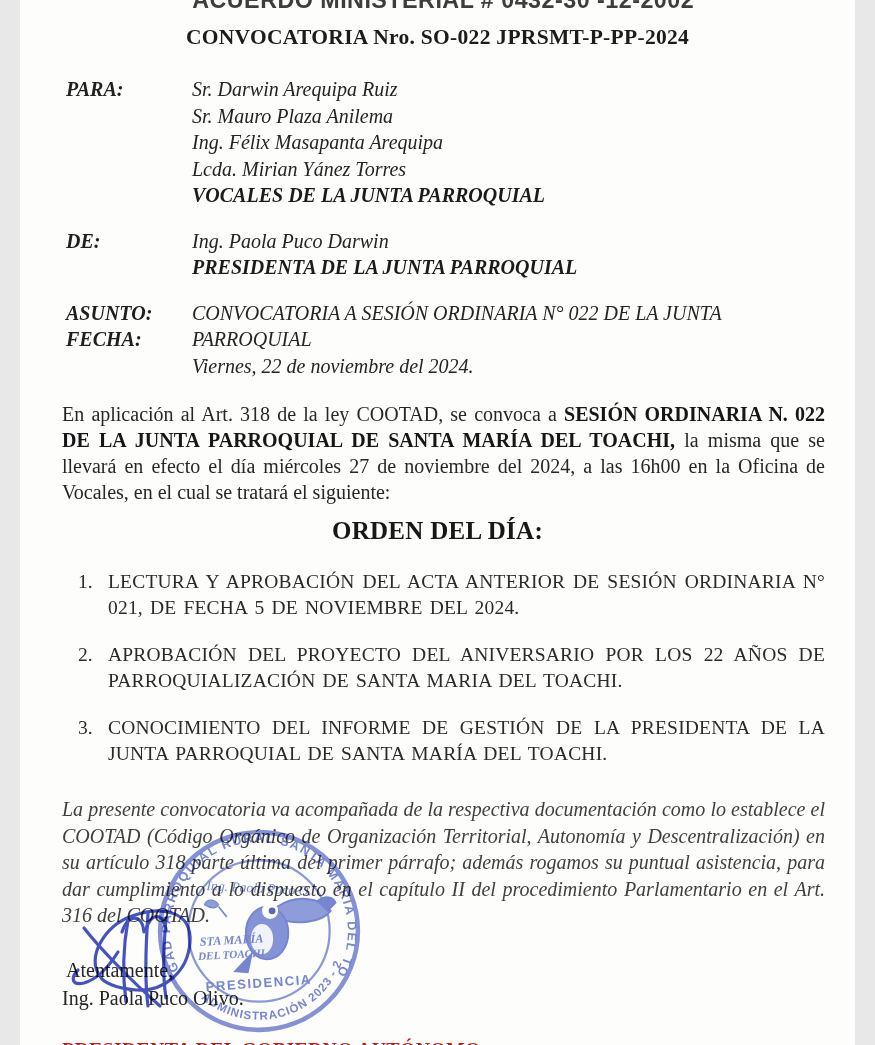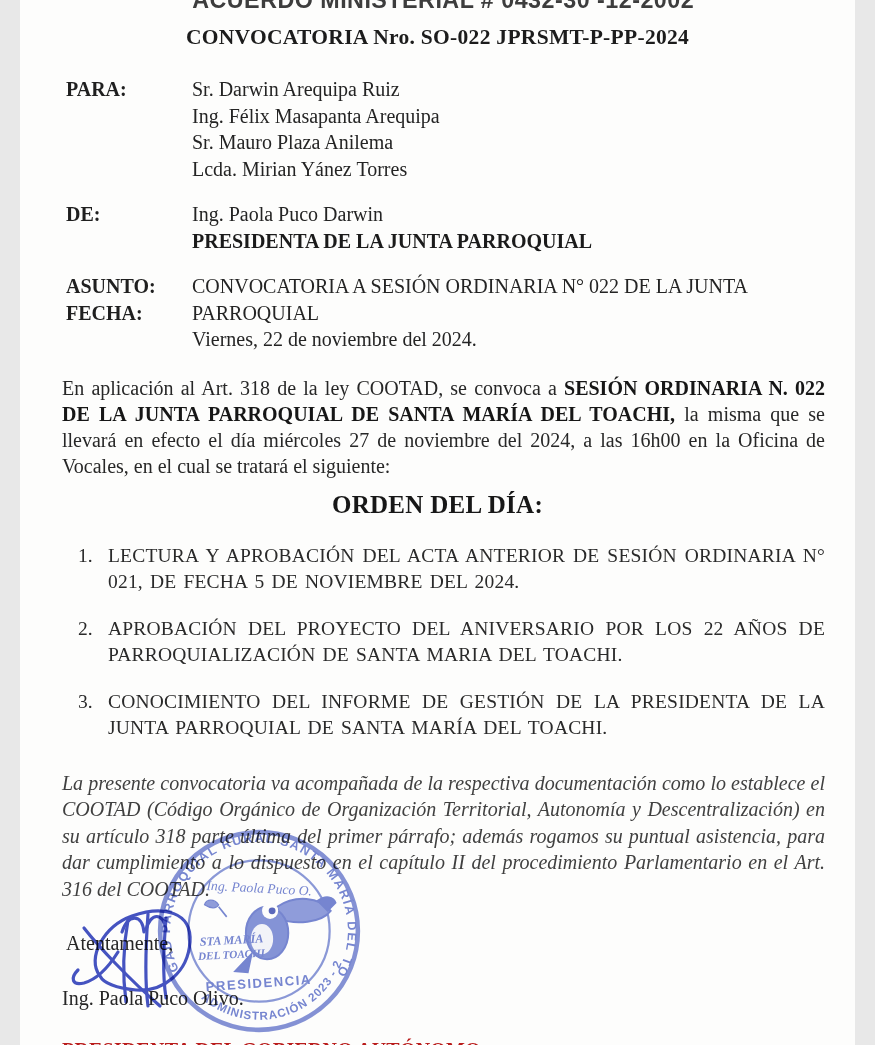--- a/index.html
+++ b/index.html
@@ -20,21 +20,21 @@
     white-space:nowrap;
     font-family:"Liberation Sans","DejaVu Sans",sans-serif;
     font-weight:bold;font-size:24px;color:#3d3d3d;letter-spacing:0.5px;
   }
   .doc-title{
     margin-top:10px;text-align:center;
     font-weight:bold;font-size:21.5px;color:#1c1c1c;letter-spacing:0.3px;
   }
   
   .meta{margin:26px 30px 0 46px;font-size:20px;line-height:26.5px;}
-  .meta-row{display:flex;}
+  .meta-row{display:flex;font-style:italic;}
   .meta-label{width:126px;flex:0 0 126px;font-weight:bold;color:#1f1f1f;}
   .meta-value{flex:1;}
   .meta-gap{height:19px;}
   .bold-line{font-weight:bold;color:#1b1b1b;}
   
   .intro{
     margin:22px 30px 0 42px;
     font-size:20px;line-height:26px;text-align:justify;color:#272727;
   }
   .intro b{color:#161616;}
@@ -74,23 +74,24 @@
     <span>ACUERDO MINISTERIAL # 0432-30 -12-2002</span>
   </div>
 
   <div class="doc-title">CONVOCATORIA Nro. SO-022 JPRSMT-P-PP-2024</div>
 
   <div class="meta">
     <div class="meta-row">
       <div class="meta-label">PARA:</div>
       <div class="meta-value">
         <div>Sr. Darwin Arequipa Ruiz</div>
+        <div>Sr. Mauro Plaza Anilema</div>
         <div>Ing. Félix Masapanta Arequipa</div>
-        <div>Sr. Mauro Plaza Anilema</div>
         <div>Lcda. Mirian Yánez Torres</div>
+        <div class="bold-line">VOCALES DE LA JUNTA PARROQUIAL</div>
       </div>
     </div>
     <div class="meta-gap"></div>
     <div class="meta-row">
       <div class="meta-label">DE:</div>
       <div class="meta-value">
         <div>Ing. Paola Puco Darwin</div>
         <div class="bold-line">PRESIDENTA DE LA JUNTA PARROQUIAL</div>
       </div>
     </div>

